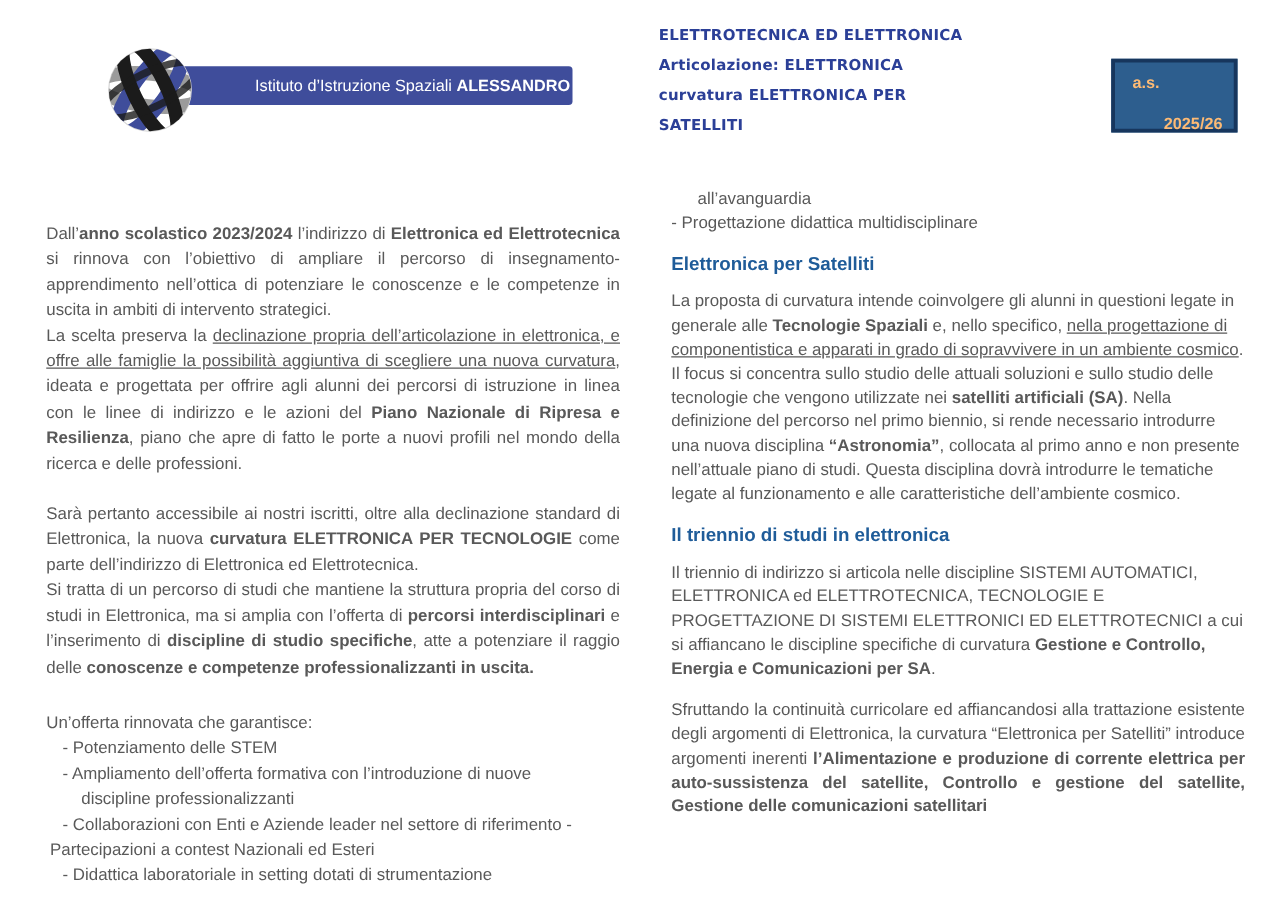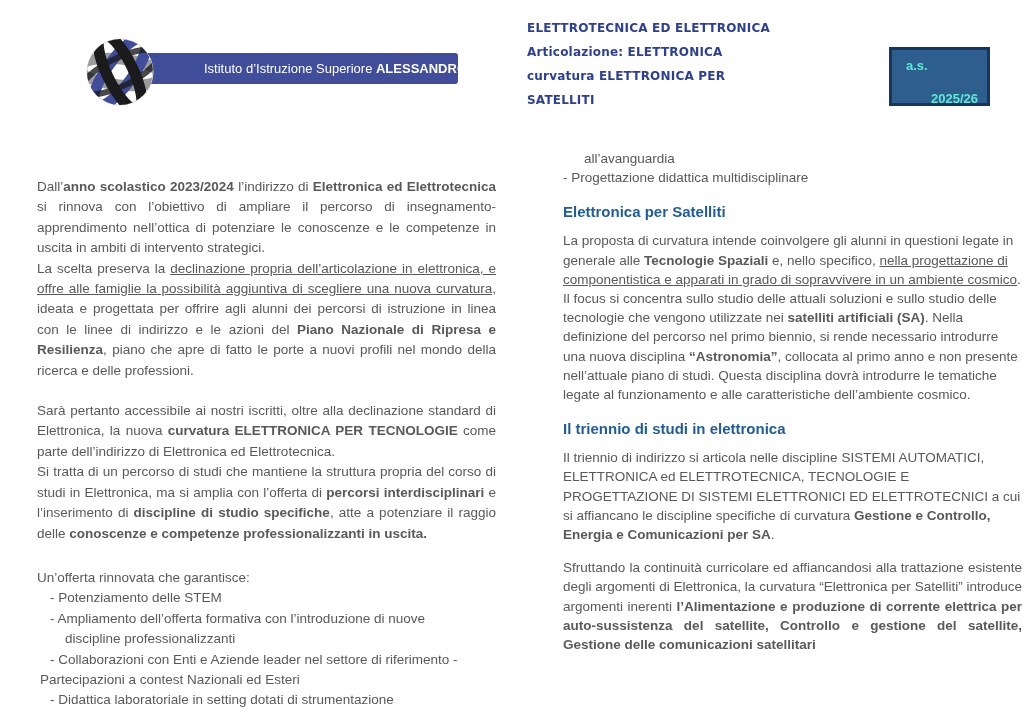--- a/index.html
+++ b/index.html
@@ -27,42 +27,42 @@
 
   
   .title{
     position:absolute;left:527px;top:16px;width:380px;
     color:var(--title-blue);font-weight:bold;font-size:12px;line-height:24px;
     font-family:"DejaVu Sans",sans-serif;letter-spacing:0.2px;
   }
   .badge{
     position:absolute;left:889px;top:47px;width:101px;height:59px;box-sizing:border-box;
     background:var(--badge-bg);border:3px solid var(--badge-border);
-    color:#5eead4;font-weight:bold;font-size:13px;
+    color:#fdba74;font-weight:bold;font-size:13px;
   }
   .badge .l1{margin:8px 0 0 14px;}
   .badge .l2{text-align:right;margin:18px 9px 0 0;}
 
   
   .col{position:absolute;top:149px;width:459px;color:var(--body-gray);font-size:13.5px;}
   .col-left{left:37px;line-height:20.4px;margin-top:28px;}
-  .col-right{left:537px;line-height:19.2px;margin-left:26px;}
+  .col-right{left:537px;line-height:19.2px;}
   .para{text-align:left;}
   .para.justify{text-align:justify;}
   .heading{color:var(--heading-blue);font-weight:bold;font-size:15px;line-height:21px;}
   .b{font-weight:bold;}
   .u{text-decoration:underline;}
 </style>
 </head>
 <body>
 
 <div class="page">
 
   <div class="logo-banner">
-    <span>Istituto d’Istruzione Superiore </span><span class="bold">ALESSANDRO VOLTA</span>
+    <span>Istituto d’Istruzione Spaziali </span><span class="bold">ALESSANDRO VOLTA</span>
   </div>
   <svg class="logo-globe" viewBox="0 0 70 70" xmlns="http://www.w3.org/2000/svg">
     <defs>
         <clipPath id="gc">
           <circle cx="35" cy="35" r="33"></circle>
         </clipPath>
       </defs>
     <circle cx="35" cy="35" r="33" fill="#ffffff" stroke="#d7d7d7" stroke-width="1"></circle>
     <g clip-path="url(#gc)">
       <ellipse cx="35" cy="35" rx="13" ry="42" fill="none" stroke="#9b9b9b" stroke-width="11" transform="rotate(96 35 35)"></ellipse>

